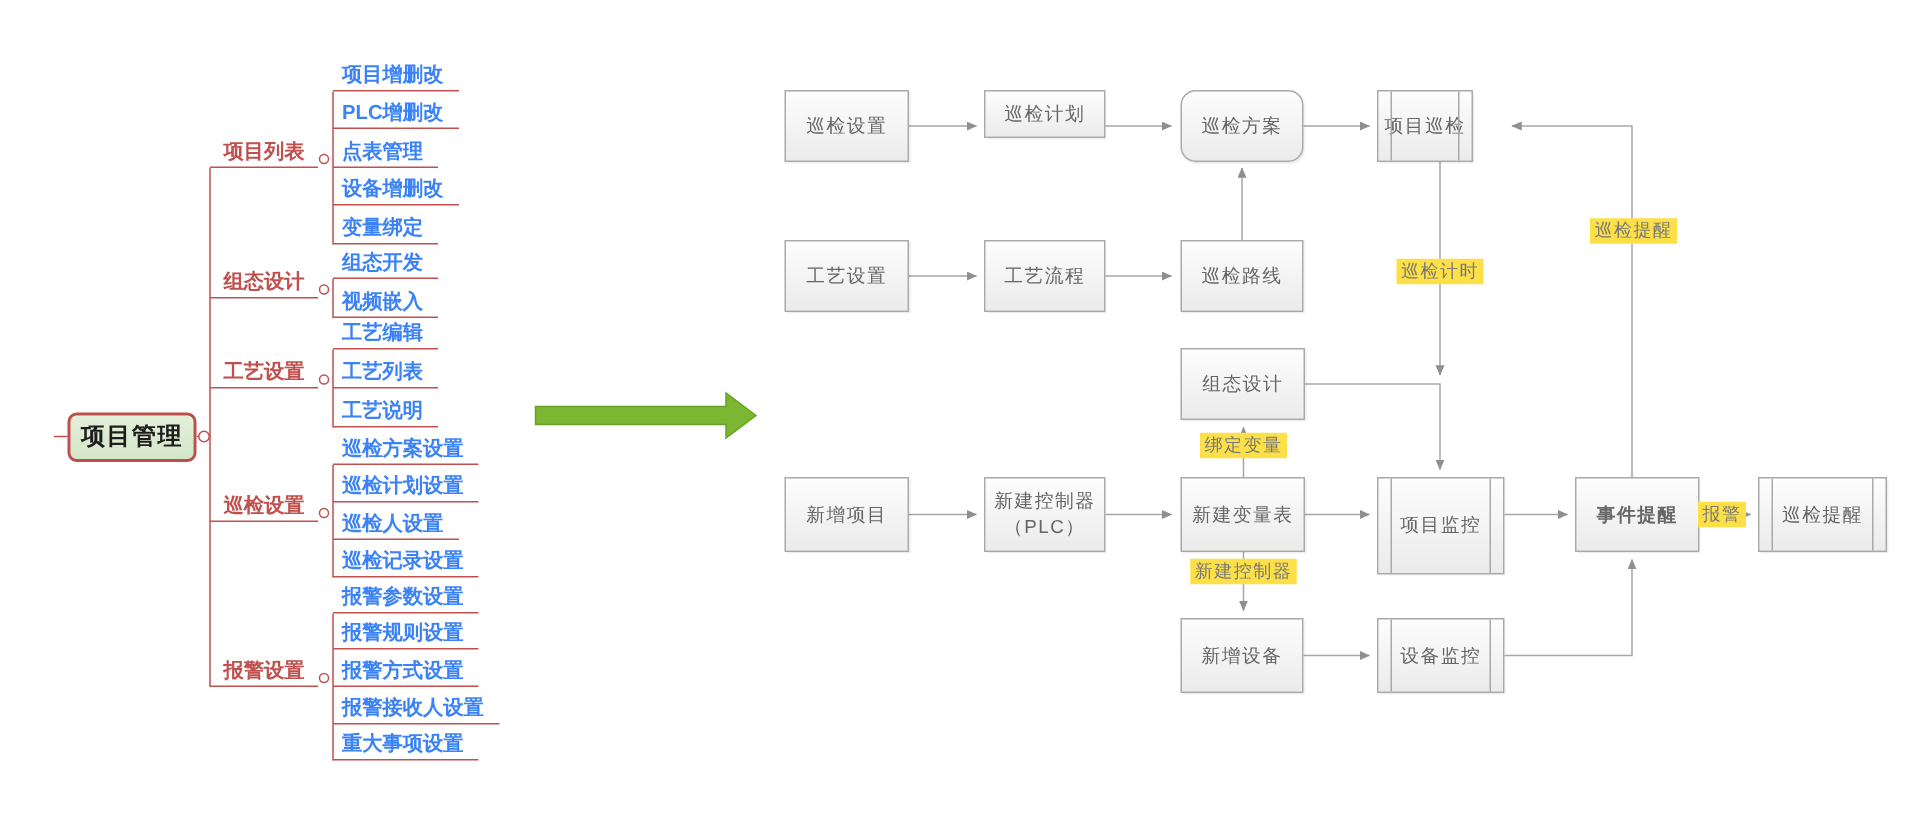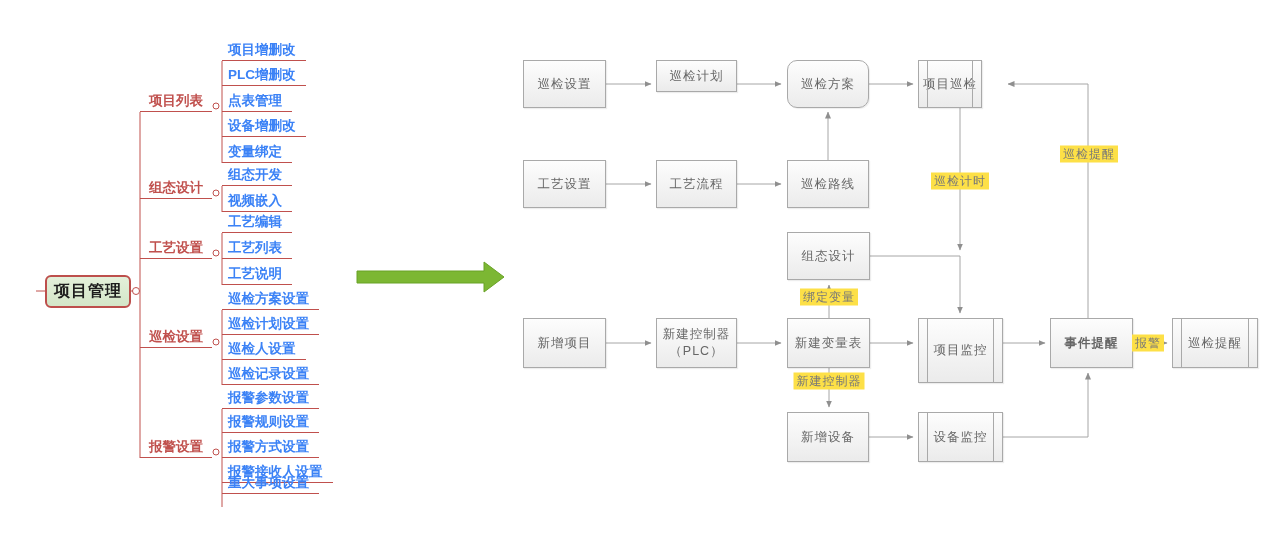--- a/index.html
+++ b/index.html
@@ -112,21 +112,21 @@
       <div class="mm-branch" style="left: 140px; top: 327px; width: 72px;">巡检设置</div>
       <div class="mm-leaf" style="left: 222px; top: 289px;">巡检方案设置</div>
       <div class="mm-leaf" style="left: 222px; top: 314px;">巡检计划设置</div>
       <div class="mm-leaf" style="left: 222px; top: 339px;">巡检人设置</div>
       <div class="mm-leaf" style="left: 222px; top: 364px;">巡检记录设置</div>
       <div class="mm-branch" style="left: 140px; top: 437px; width: 72px;">报警设置</div>
       <div class="mm-leaf" style="left: 222px; top: 388px;">报警参数设置</div>
       <div class="mm-leaf" style="left: 222px; top: 412px;">报警规则设置</div>
       <div class="mm-leaf" style="left: 222px; top: 437px;">报警方式设置</div>
       <div class="mm-leaf" style="left: 222px; top: 462px;">报警接收人设置</div>
-      <div class="mm-leaf" style="left: 222px; top: 473px;">重大事项设置</div>
+      <div class="mm-leaf" style="left: 222px; top: 486px;">重大事项设置</div>
     </div>
   <div id="fc-boxes">
       <div class="fc-node" style="left: 523px; top: 60px; width: 83px; height: 48px;">巡检设置</div>
       <div class="fc-node" style="left: 656px; top: 60px; width: 81px; height: 32px;">巡检计划</div>
       <div class="fc-node" style="left: 787px; top: 60px; width: 82px; height: 48px; border-radius: 10px;">巡检方案</div>
       <div class="fc-node sub" style="left: 918px; top: 60px; width: 64px; height: 48px;">项目巡检</div>
       <div class="fc-node" style="left: 523px; top: 160px; width: 83px; height: 48px;">工艺设置</div>
       <div class="fc-node" style="left: 656px; top: 160px; width: 81px; height: 48px;">工艺流程</div>
       <div class="fc-node" style="left: 787px; top: 160px; width: 82px; height: 48px;">巡检路线</div>
       <div class="fc-node" style="left: 787px; top: 232px; width: 83px; height: 48px;">组态设计</div>

